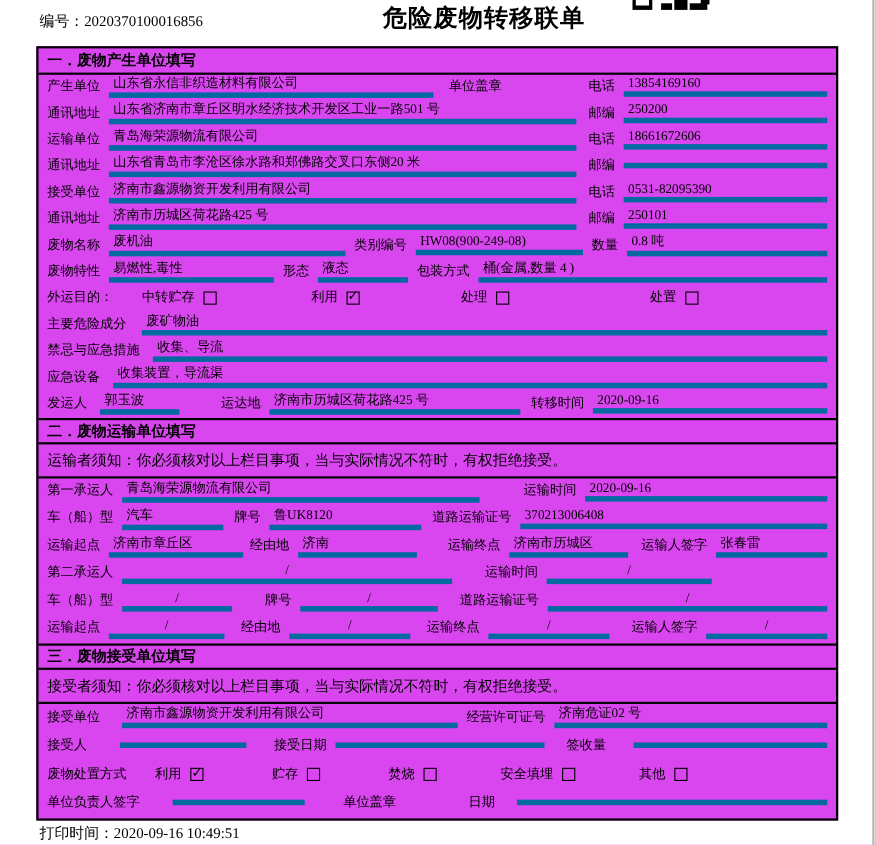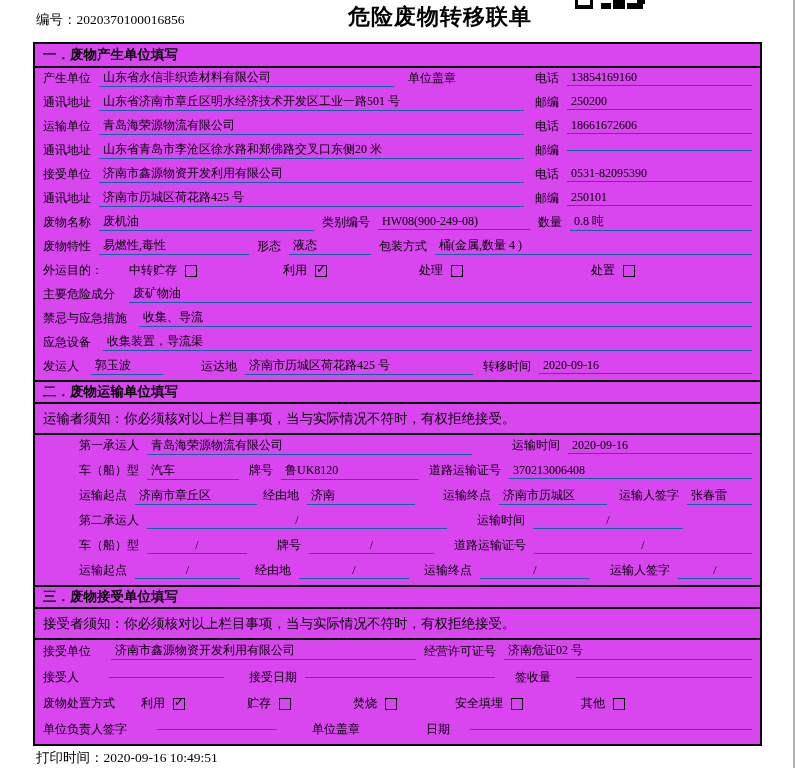--- a/index.html
+++ b/index.html
@@ -22,24 +22,24 @@
   .form-table { position:absolute; left:33px; top:42px; width:729px; box-sizing:border-box;
                 border:2px solid #000; background:#d946ef; }
   .sec-header { height:24px; box-sizing:border-box; border-bottom:2px solid #000;
                 font-weight:bold; font-size:13.5px; display:flex; align-items:center; padding-left:8px; }
   .sec-header.bt { border-top:2px solid #000; }
   .notice { height:31px; box-sizing:border-box; border-bottom:2px solid #000;
             display:flex; align-items:center; padding-left:8px; font-size:13.5px; }
   .row { display:flex; align-items:center; padding:0 8px 4px 8px; box-sizing:border-box;
          font-size:12px; }
   .s1 .row { height:24px; }
-  .s2 .row { height:25px;margin-left:36px; }
+  .s2 .row { height:25px; }
   .s3 .row { height:26px; }
   .lbl { white-space:nowrap; flex:none; }
-  .val { border-bottom:1px solid #0369a1; white-space:nowrap; padding:0 4px; box-sizing:border-box;
+  .val { border-bottom:5px solid #0369a1; white-space:nowrap; padding:0 4px; box-sizing:border-box;
          margin-left:8px; overflow:hidden; min-width:30px; flex:none; }
   .val.fill { flex:1 1 auto; }
   .val.slash { text-align:center; }
   .opt { display:flex; align-items:flex-end; flex:none; }
   .cb { display:inline-block; width:12px; height:12px; box-sizing:border-box; border:1px solid #000;
         margin-left:8px; margin-bottom:2px; position:relative; flex:none; }
   .cb.checked::after { content:"✓"; position:absolute; left:0px; top:-3px; font-size:12px; line-height:12px; }
 
   .footer { position:absolute; left:36px; top:749px; font-size:13.5px; white-space:nowrap; }
   .ml6{margin-left:6px}.ml8{margin-left:8px}.ml10{margin-left:10px}.ml12{margin-left:12px}

